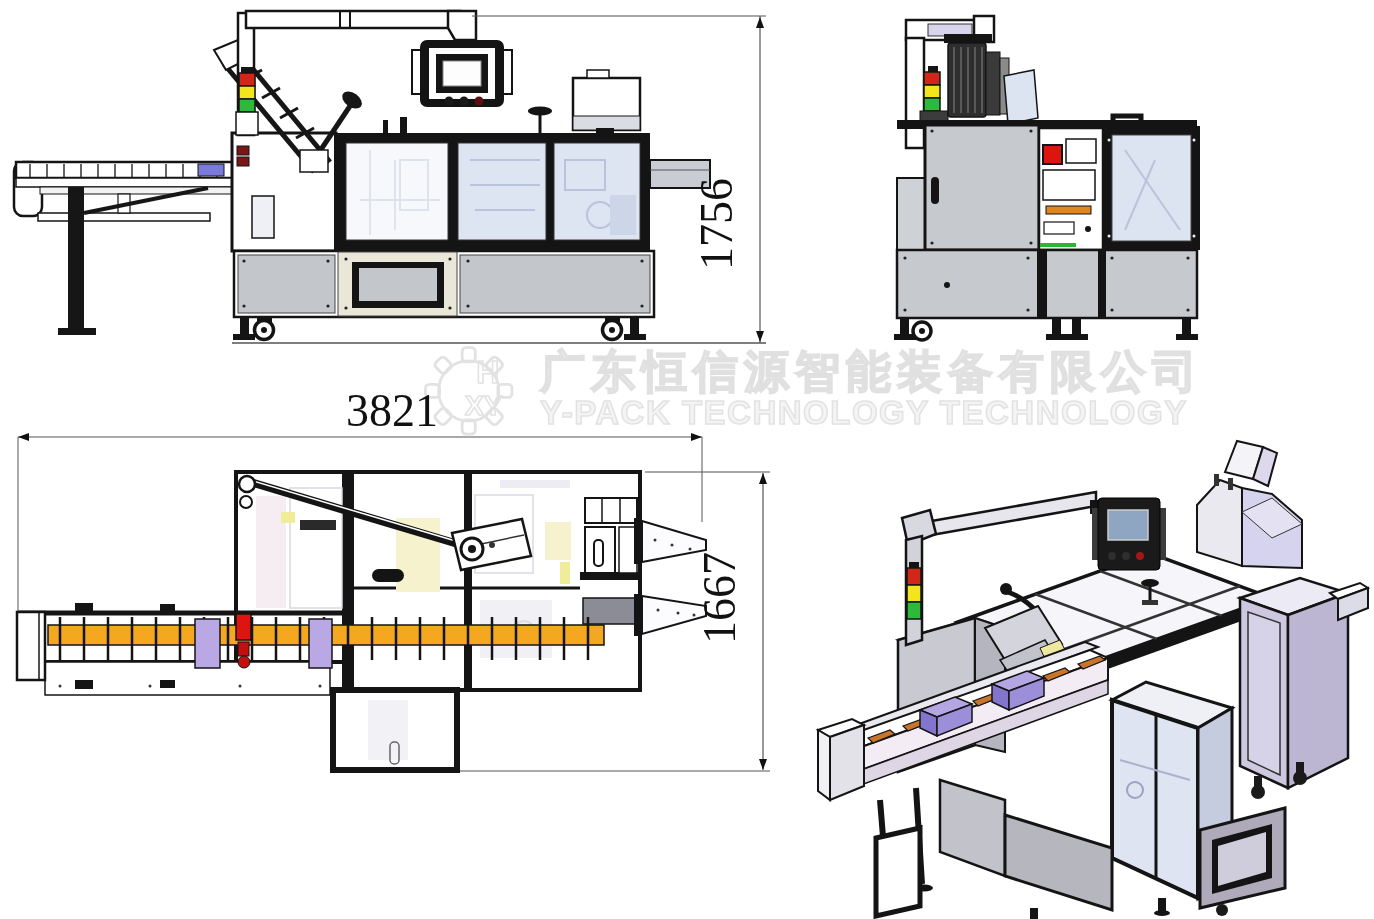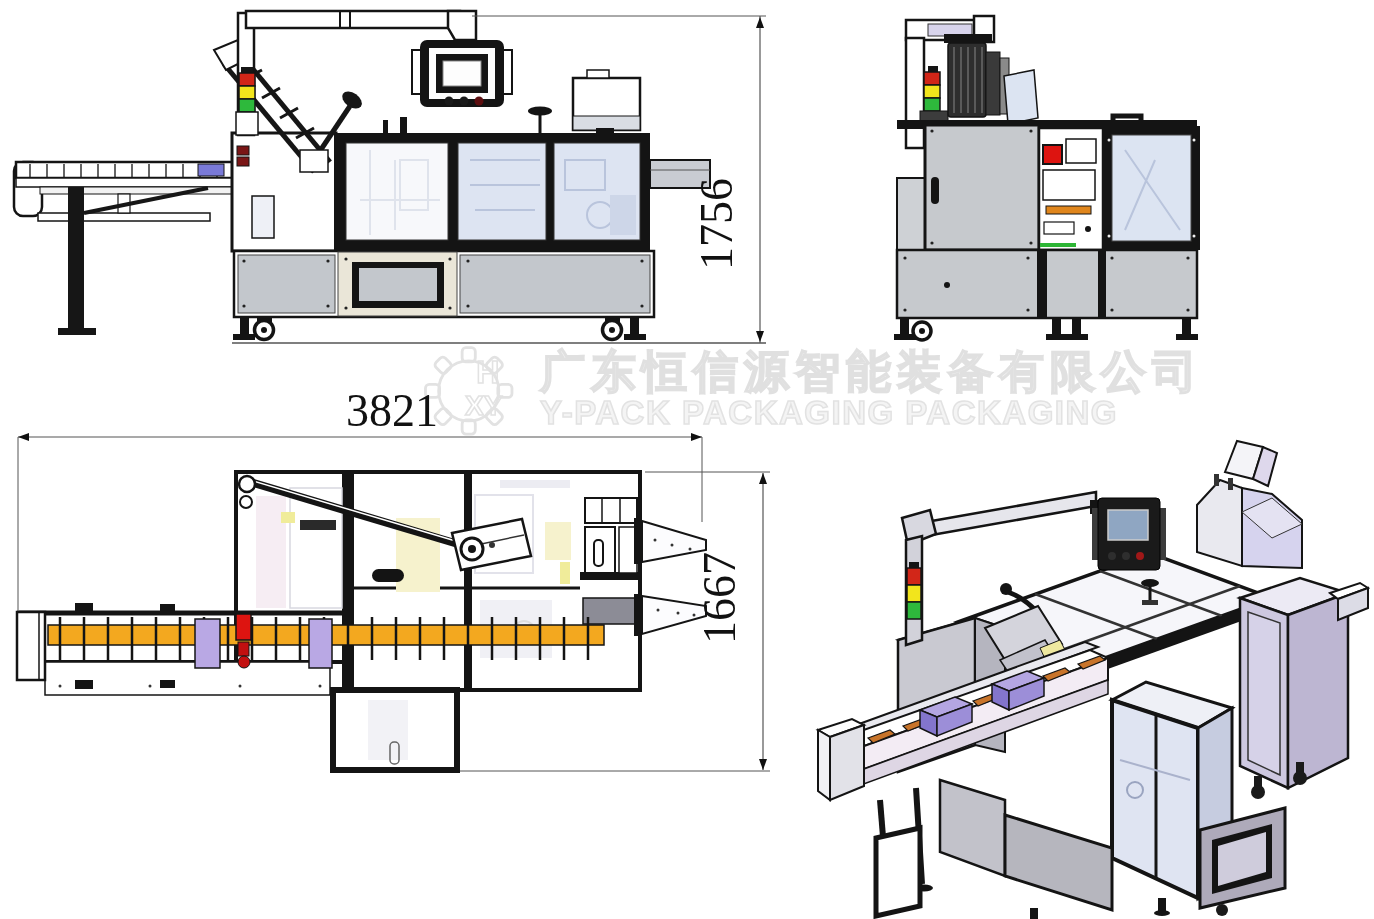--- a/index.html
+++ b/index.html
@@ -33,21 +33,21 @@
           <rect x="-7" y="-46" width="14" height="15" rx="4" transform="rotate(270)"></rect>
           <rect x="-7" y="-46" width="14" height="15" rx="4" transform="rotate(315)"></rect>
           <circle r="32"></circle>
         </g>
         <text x="52" y="44" font-size="34" font-weight="bold" stroke-width="1.6">H</text>
         <text x="40" y="78" font-size="30" font-weight="bold" stroke-width="1.6">XY</text>
       </g>
     </svg>
     <div class="wm-text">
       <div class="wm-cn">广东恒信源智能装备有限公司</div>
-      <div class="wm-en">Y-PACK PACKAGING PACKAGING</div>
+      <div class="wm-en">Y-PACK TECHNOLOGY TECHNOLOGY</div>
     </div>
   </div>
 
   <svg class="drawing" width="1374" height="919" viewBox="0 0 1374 919">
 
     <g>
       <line x1="232" y1="343" x2="766" y2="343" stroke="#555" stroke-width="1.5"></line>
 
       <g>
         <rect x="14" y="162" width="28" height="54" rx="9" fill="#fff" stroke="#141414" stroke-width="2.5"></rect>

